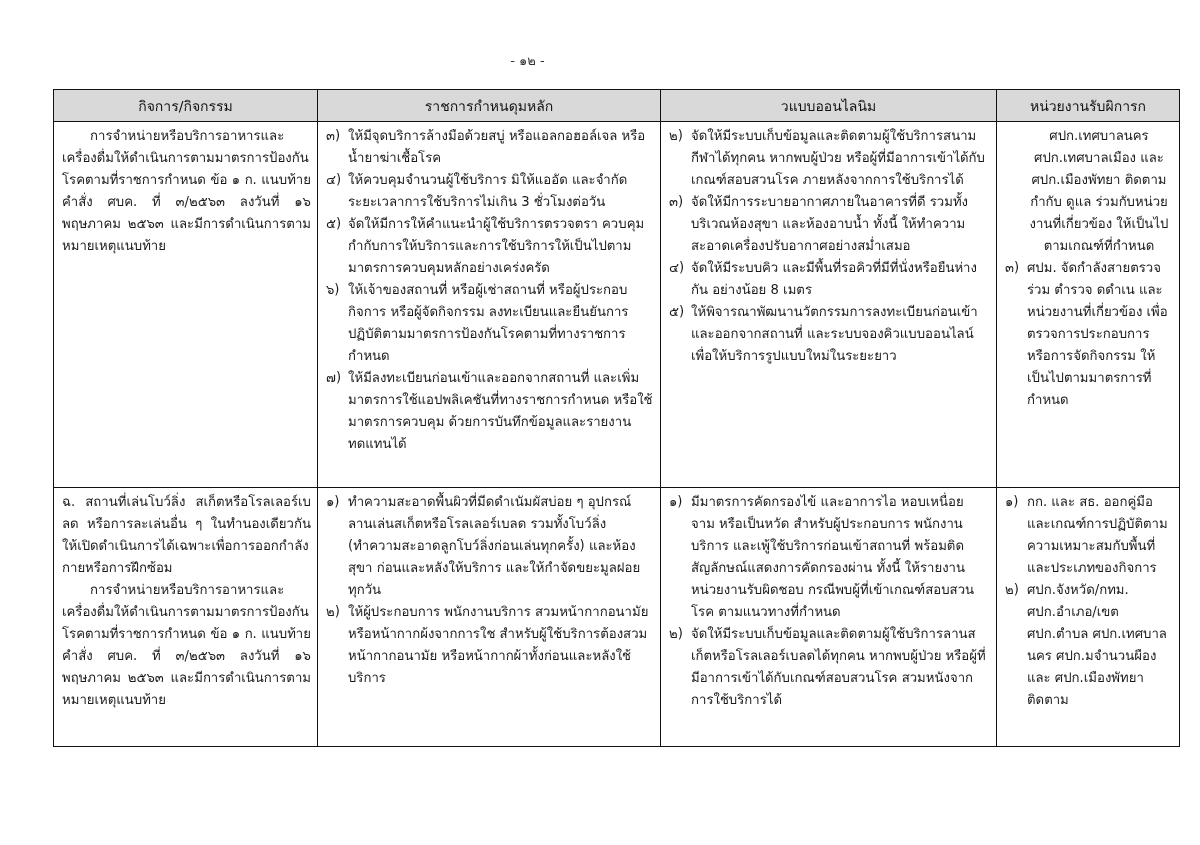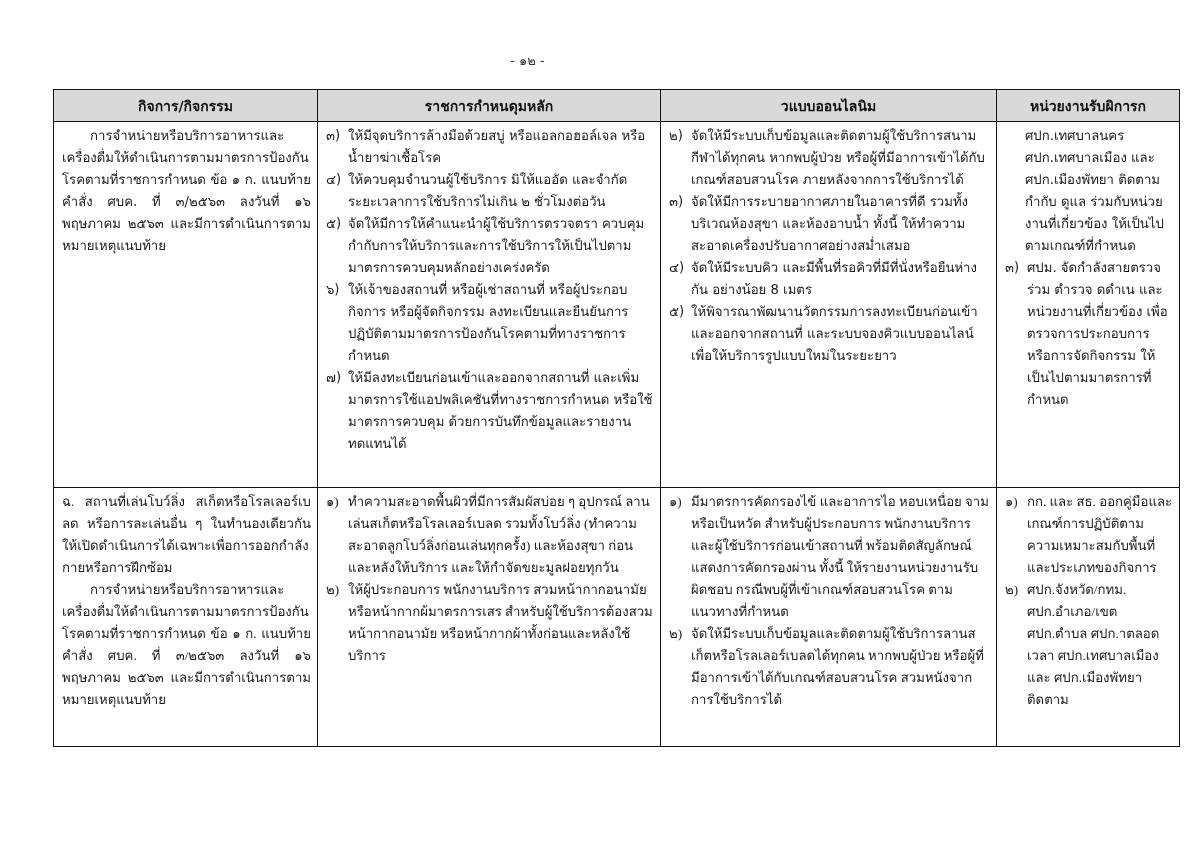--- a/index.html
+++ b/index.html
@@ -3,32 +3,32 @@
   <meta charset="utf-8">
   <style>
     html, body { margin: 0; padding: 0; background: #ffffff; }
     body { width: 1200px; height: 845px; position: relative; overflow: hidden;
            font-family: "DejaVu Sans", "Liberation Sans", sans-serif; color: #1a1a1a; }
     .page-number { position: absolute; top: 50px; left: 0; width: 1055px; text-align: center;
                    font-size: 13px; color: #333; }
     table.main { position: absolute; left: 53px; top: 89px; width: 1126px;
                  border-collapse: collapse; table-layout: fixed; }
     table.main th, table.main td { border: 1.5px solid #111; vertical-align: top; padding: 0; }
-    table.main th { background: #d9d9d9; height: 31px; font-size: 14px; font-weight: bold;
+    table.main th { background: #d9d9d9; height: 31px; font-size: 14px; font-weight: normal;
                     text-align: center; vertical-align: middle; color: #111; }
     col.c1 { width: 264px; } col.c2 { width: 343px; } col.c3 { width: 336px; } col.c4 { width: 183px; }
     .cell { font-size: 13.2px; line-height: 22px; padding: 3px 6px 6px 8px; }
     .para { text-indent: 28px; text-align: justify; }
     .heading-para { text-align: justify; }
     .item { display: flex; }
     .item .num { flex: 0 0 auto; width: 22px; }
     .item .txt { flex: 1; }
-    .resp .plain { padding-left: 20px; }
+    .resp .plain { padding-left: 20px; text-align: center; }
     tr.row1 td { height: 365px; }
-    tr.row2 td { height: 258px; font-family: Liberation Serif, serif; }
+    tr.row2 td { height: 258px; }
   </style>
 </head>
 <body>
 
 <div class="page-number">- ๑๒ -</div>
 
 <table class="main">
   <colgroup>
       <col class="c1">
       <col class="c2">
@@ -51,21 +51,21 @@
         </div>
       </td>
       <td>
         <div class="cell">
           <div class="item">
               <span class="num">๓)</span>
               <span class="txt">ให้มีจุดบริการล้างมือด้วยสบู่ หรือแอลกอฮอล์เจล หรือน้ำยาฆ่าเชื้อโรค</span>
             </div>
           <div class="item">
               <span class="num">๔)</span>
-              <span class="txt">ให้ควบคุมจำนวนผู้ใช้บริการ มิให้แออัด และจำกัดระยะเวลาการใช้บริการไม่เกิน ๒ ชั่วโมงต่อวัน</span>
+              <span class="txt">ให้ควบคุมจำนวนผู้ใช้บริการ มิให้แออัด และจำกัดระยะเวลาการใช้บริการไม่เกิน 3 ชั่วโมงต่อวัน</span>
             </div>
           <div class="item">
               <span class="num">๕)</span>
               <span class="txt">จัดให้มีการให้คำแนะนำผู้ใช้บริการตรวจตรา ควบคุม กำกับการให้บริการและการใช้บริการให้เป็นไปตามมาตรการควบคุมหลักอย่างเคร่งครัด</span>
             </div>
           <div class="item">
               <span class="num">๖)</span>
               <span class="txt">ให้เจ้าของสถานที่ หรือผู้เช่าสถานที่ หรือผู้ประกอบกิจการ หรือผู้จัดกิจกรรม ลงทะเบียนและยืนยันการปฏิบัติตามมาตรการป้องกันโรคตามที่ทางราชการกำหนด</span>
             </div>
           <div class="item">
@@ -108,47 +108,47 @@
       <td>
         <div class="cell">
           <div class="heading-para">ฉ. สถานที่เล่นโบว์ลิ่ง สเก็ตหรือโรลเลอร์เบลด หรือการละเล่นอื่น ๆ ในทำนองเดียวกัน ให้เปิดดำเนินการได้เฉพาะเพื่อการออกกำลังกายหรือการฝึกซ้อม</div>
           <div class="para">การจำหน่ายหรือบริการอาหารและเครื่องดื่มให้ดำเนินการตามมาตรการป้องกันโรคตามที่ราชการกำหนด ข้อ ๑ ก. แนบท้ายคำสั่ง ศบค. ที่ ๓/๒๕๖๓ ลงวันที่ ๑๖ พฤษภาคม ๒๕๖๓ และมีการดำเนินการตามหมายเหตุแนบท้าย</div>
         </div>
       </td>
       <td>
         <div class="cell">
           <div class="item">
               <span class="num">๑)</span>
-              <span class="txt">ทำความสะอาดพื้นผิวที่มีการสัมผัสบ่อย ๆ อุปกรณ์ ลานเล่นสเก็ตหรือโรลเลอร์เบลด รวมทั้งโบว์ลิ่ง (ทำความสะอาดลูกโบว์ลิ่งก่อนเล่นทุกครั้ง) และห้องสุขา ก่อนและหลังให้บริการ และให้กำจัดขยะมูลฝอยทุกวัน</span>
+              <span class="txt">ทำความสะอาดพื้นผิวที่มีดดำเนัมผัสบ่อย ๆ อุปกรณ์ ลานเล่นสเก็ตหรือโรลเลอร์เบลด รวมทั้งโบว์ลิ่ง (ทำความสะอาดลูกโบว์ลิ่งก่อนเล่นทุกครั้ง) และห้องสุขา ก่อนและหลังให้บริการ และให้กำจัดขยะมูลฝอยทุกวัน</span>
             </div>
           <div class="item">
               <span class="num">๒)</span>
-              <span class="txt">ให้ผู้ประกอบการ พนักงานบริการ สวมหน้ากากอนามัย หรือหน้ากากผ้มาตรการเสร สำหรับผู้ใช้บริการต้องสวมหน้ากากอนามัย หรือหน้ากากผ้าทั้งก่อนและหลังใช้บริการ</span>
+              <span class="txt">ให้ผู้ประกอบการ พนักงานบริการ สวมหน้ากากอนามัย หรือหน้ากากผ้งจากการใช สำหรับผู้ใช้บริการต้องสวมหน้ากากอนามัย หรือหน้ากากผ้าทั้งก่อนและหลังใช้บริการ</span>
             </div>
         </div>
       </td>
       <td>
         <div class="cell">
           <div class="item">
               <span class="num">๑)</span>
-              <span class="txt">มีมาตรการคัดกรองไข้ และอาการไอ หอบเหนื่อย จาม หรือเป็นหวัด สำหรับผู้ประกอบการ พนักงานบริการ และผู้ใช้บริการก่อนเข้าสถานที่ พร้อมติดสัญลักษณ์แสดงการคัดกรองผ่าน ทั้งนี้ ให้รายงานหน่วยงานรับผิดชอบ กรณีพบผู้ที่เข้าเกณฑ์สอบสวนโรค ตามแนวทางที่กำหนด</span>
+              <span class="txt">มีมาตรการคัดกรองไข้ และอาการไอ หอบเหนื่อย จาม หรือเป็นหวัด สำหรับผู้ประกอบการ พนักงานบริการ และเพู้ใช้บริการก่อนเข้าสถานที่ พร้อมติดสัญลักษณ์แสดงการคัดกรองผ่าน ทั้งนี้ ให้รายงานหน่วยงานรับผิดชอบ กรณีพบผู้ที่เข้าเกณฑ์สอบสวนโรค ตามแนวทางที่กำหนด</span>
             </div>
           <div class="item">
               <span class="num">๒)</span>
               <span class="txt">จัดให้มีระบบเก็บข้อมูลและติดตามผู้ใช้บริการลานสเก็ตหรือโรลเลอร์เบลดได้ทุกคน หากพบผู้ป่วย หรือผู้ที่มีอาการเข้าได้กับเกณฑ์สอบสวนโรค สวมหนังจากการใช้บริการได้</span>
             </div>
         </div>
       </td>
       <td>
         <div class="cell resp">
           <div class="item">
               <span class="num">๑)</span>
               <span class="txt">กก. และ สธ. ออกคู่มือและเกณฑ์การปฏิบัติตามความเหมาะสมกับพื้นที่และประเภทของกิจการ</span>
             </div>
           <div class="item">
               <span class="num">๒)</span>
-              <span class="txt">ศปก.จังหวัด/กทม. ศปก.อำเภอ/เขต ศปก.ตำบล ศปก.าตลอดเวลา ศปก.เทศบาลเมือง และ ศปก.เมืองพัทยา ติดตาม</span>
+              <span class="txt">ศปก.จังหวัด/กทม. ศปก.อำเภอ/เขต ศปก.ตำบล ศปก.เทศบาลนคร ศปก.มจำนวนผือง และ ศปก.เมืองพัทยา ติดตาม</span>
             </div>
         </div>
       </td>
     </tr>
   </tbody>
 </table>
 
 </body></html>

